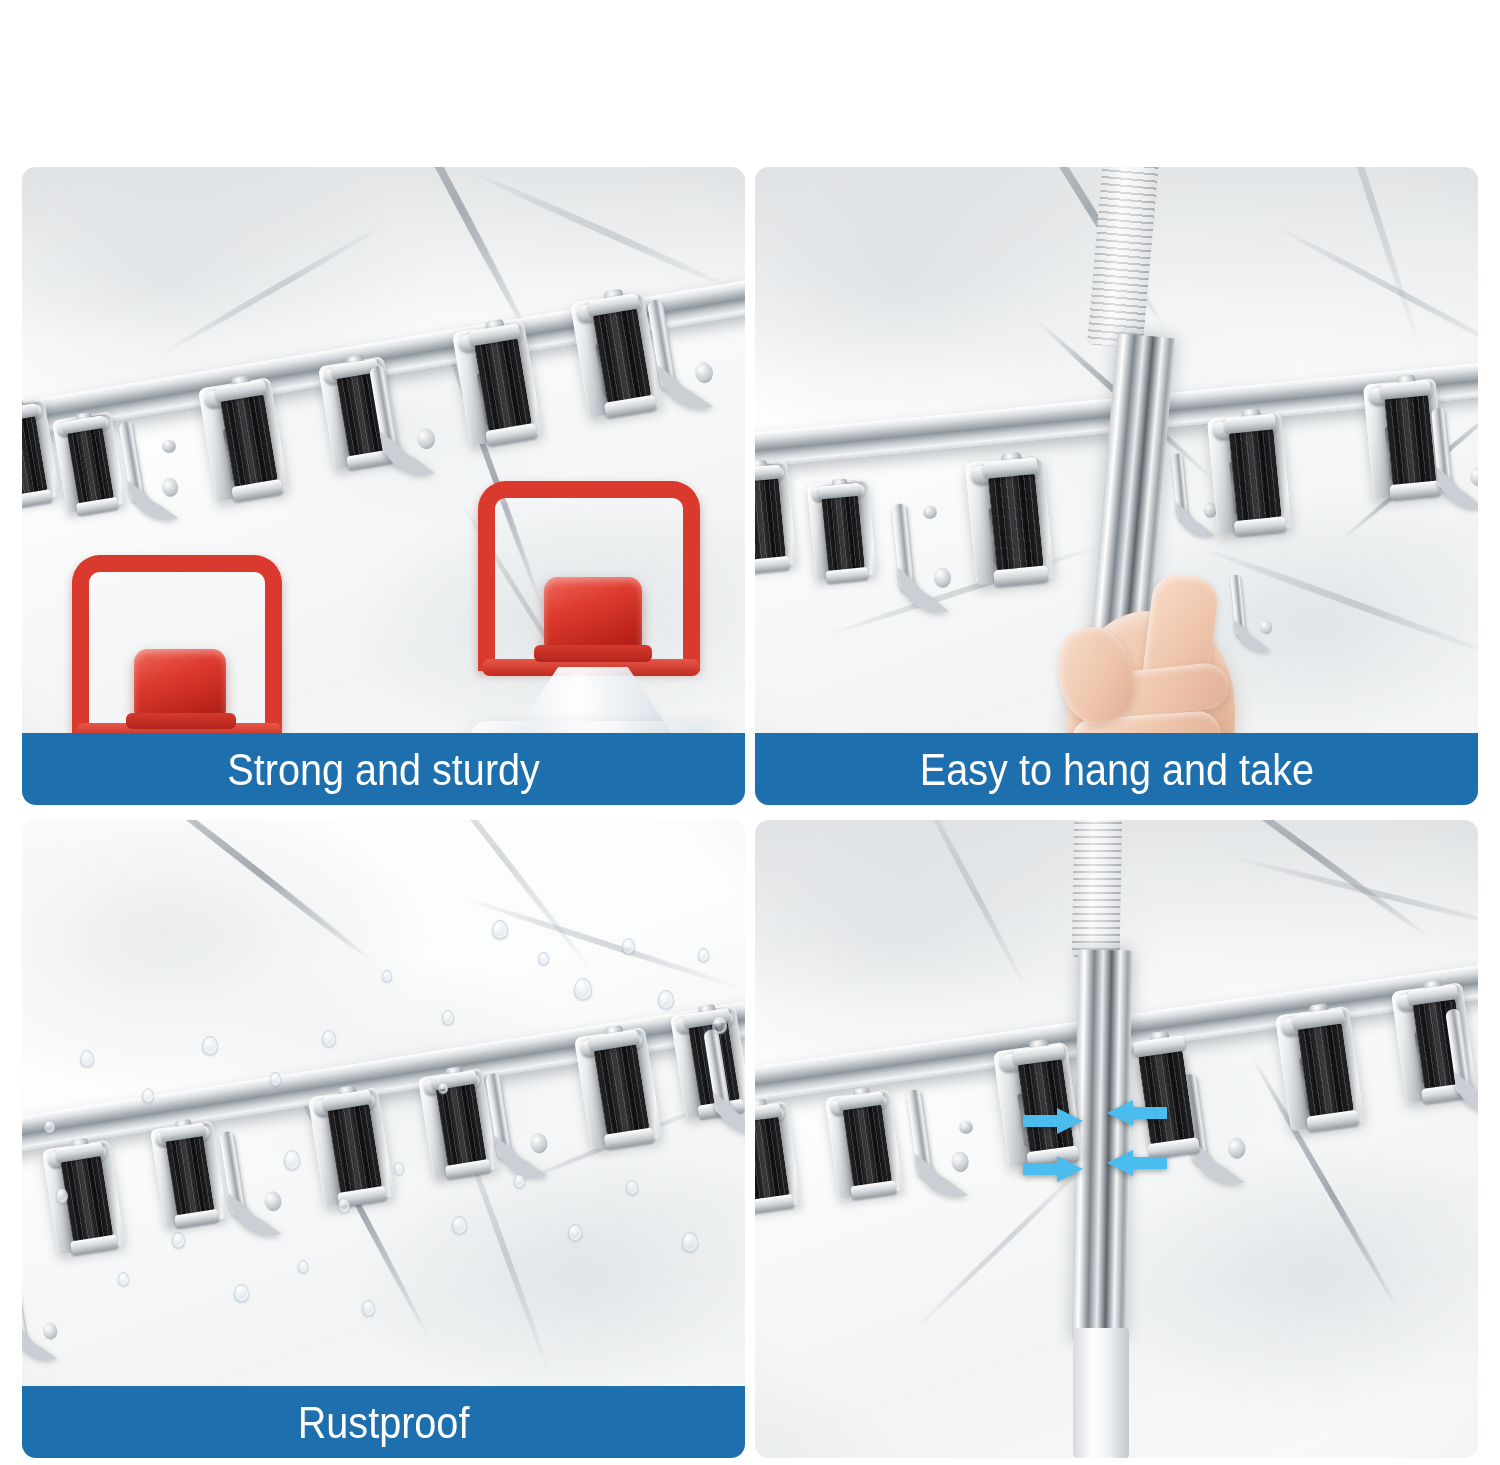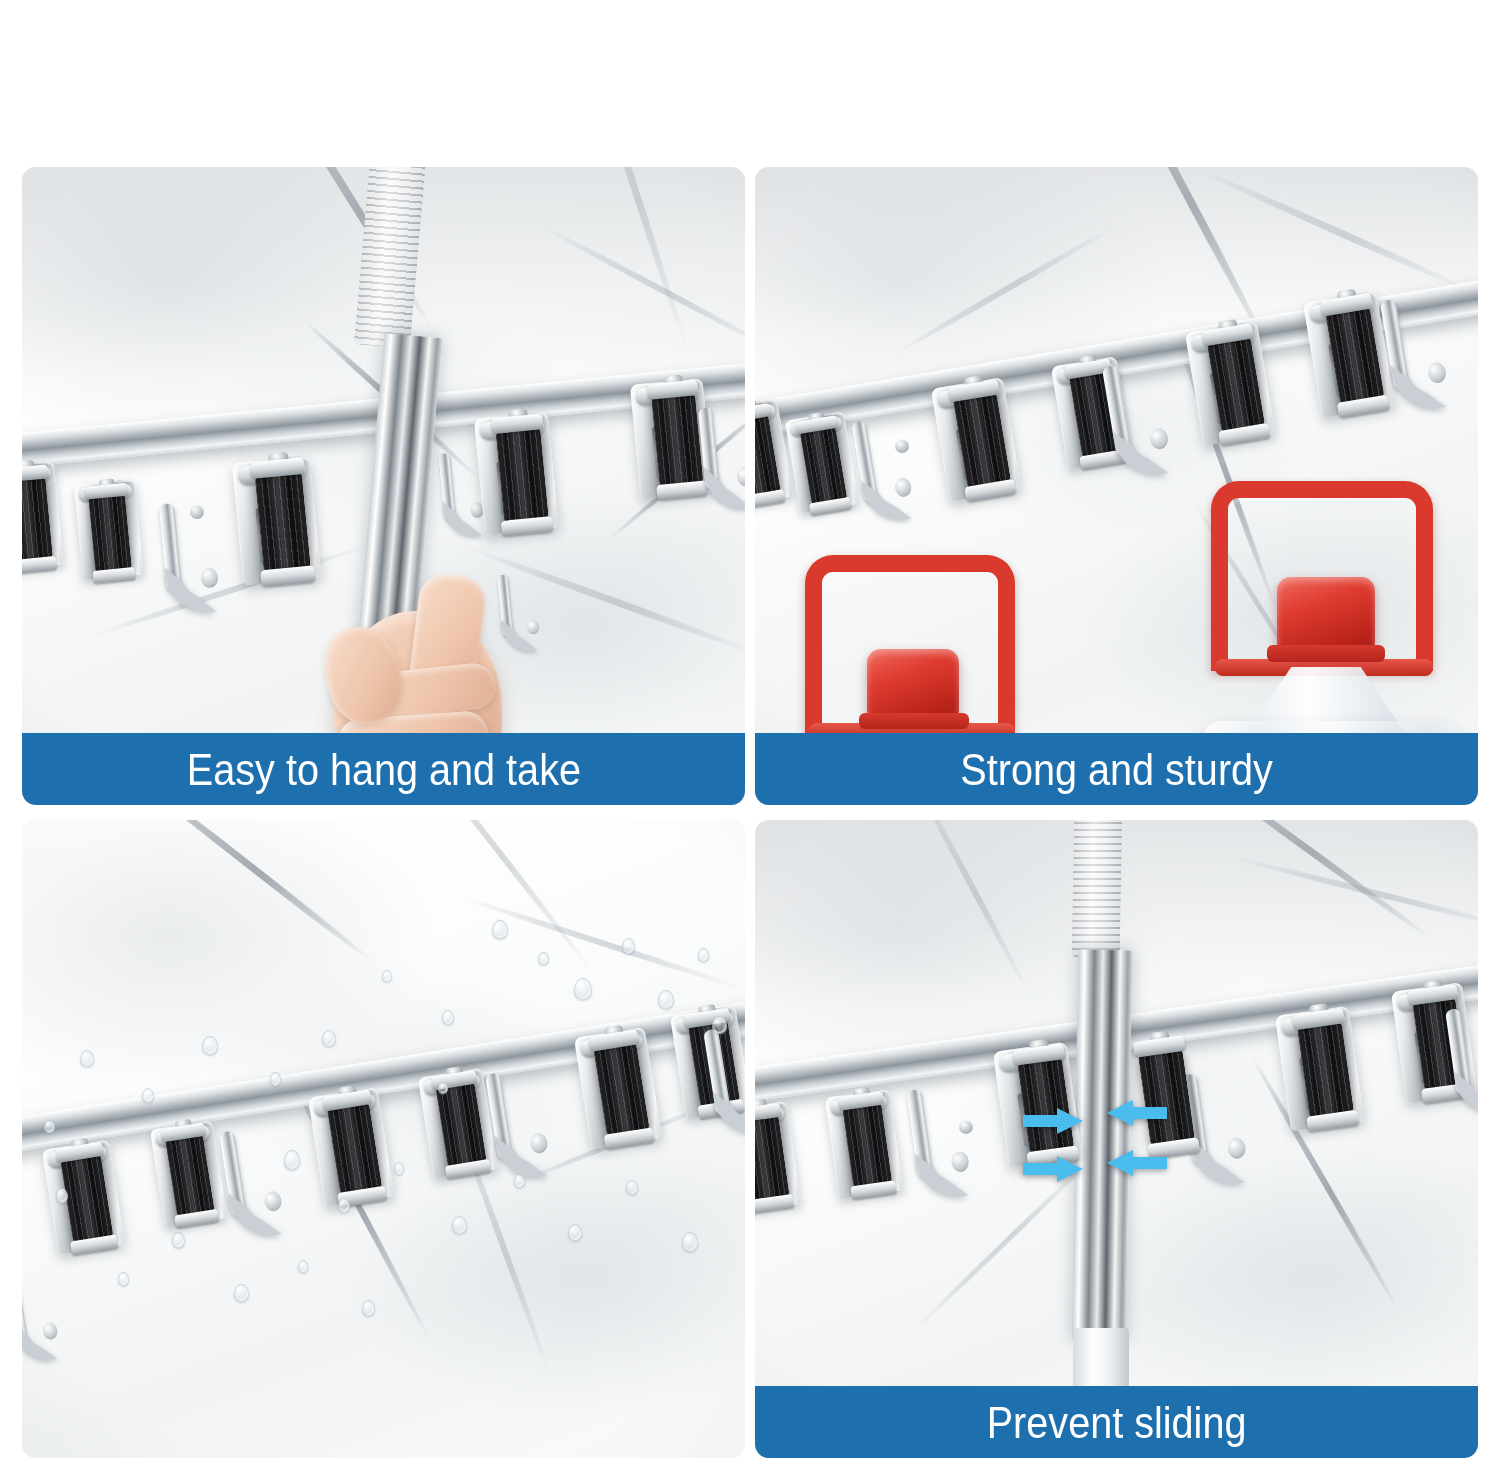--- a/index.html
+++ b/index.html
@@ -296,141 +296,20 @@
 <body>
 
 <div class="page">
 
 
   <div class="grid">
 
     <div class="panel">
       <div class="photo">
         <div class="marble"></div>
-        <div class="vein" style="left:180px; top:30px; width:300px; height:8px; transform:rotate(58deg);"></div>
-        <div class="vein soft" style="left:430px; top:10px; width:360px; height:7px; transform:rotate(72deg);"></div>
-        <div class="vein soft" style="left:500px; top:120px; width:280px; height:6px; transform:rotate(28deg);"></div>
-        <div class="vein" style="left:250px; top:230px; width:240px; height:6px; transform:rotate(42deg);"></div>
-        <div class="vein soft" style="left:60px; top:420px; width:300px; height:6px; transform:rotate(-18deg);"></div>
-        <div class="vein soft" style="left:430px; top:430px; width:320px; height:7px; transform:rotate(20deg);"></div>
-        <div class="vein" style="left:560px; top:300px; width:220px; height:5px; transform:rotate(-40deg);"></div>
-
-        <div class="wallshadow" style="top:0; height:250px;"></div>
-
-        <div class="rail" style="left:-20px; top:268px; width:780px; transform:rotate(-5.5deg); transform-origin:left center;">
-          <div class="rail-top-edge"></div>
-        </div>
-        <div class="rail-screw" style="left:168px; top:338px;"></div>
-
-        <div class="gripper" style="left:-34px; top:300px; transform:rotate(-5.5deg);">
-          <div class="bracket">
-            <div class="bracket-arm"></div>
-            <div class="bracket-slot"></div>
-          </div>
-          <div class="roller" style="left:16px; top:14px;">
-            <div class="roller-pin"></div>
-            <div class="roller-cap"></div>
-            <div class="roller-cap bottom"></div>
-          </div>
-        </div>
-
-        <div class="gripper" style="left:52px; top:318px; transform:rotate(-5.5deg) scale(0.92);">
-          <div class="bracket">
-            <div class="bracket-arm"></div>
-            <div class="bracket-slot"></div>
-          </div>
-          <div class="roller" style="left:14px; top:14px;">
-            <div class="roller-pin"></div>
-            <div class="roller-cap"></div>
-            <div class="roller-cap bottom"></div>
-          </div>
-        </div>
-
-        <div class="hook" style="left:143px; top:336px; transform:rotate(-5.5deg) scale(1.02);">
-          <div class="hook-stem"></div>
-          <div class="hook-curve"></div>
-          <div class="hook-tip"></div>
-        </div>
-
-        <div class="gripper" style="left:210px; top:296px; transform:rotate(-5.5deg) scale(1.18);">
-          <div class="bracket">
-            <div class="bracket-arm"></div>
-            <div class="bracket-slot"></div>
-          </div>
-          <div class="roller" style="left:18px; top:12px;">
-            <div class="roller-pin"></div>
-            <div class="roller-cap"></div>
-            <div class="roller-cap bottom"></div>
-          </div>
-        </div>
-
-        <div class="hook" style="left:415px; top:272px; transform:rotate(-5.5deg) scale(0.78);">
-          <div class="hook-stem"></div>
-          <div class="hook-curve"></div>
-          <div class="hook-tip"></div>
-        </div>
-
-        <div class="gripper" style="left:452px; top:252px; transform:rotate(-5.5deg) scale(1.12);">
-          <div class="bracket">
-            <div class="bracket-arm"></div>
-            <div class="bracket-slot"></div>
-          </div>
-          <div class="roller" style="left:18px; top:12px;">
-            <div class="roller-pin"></div>
-            <div class="roller-cap"></div>
-            <div class="roller-cap bottom"></div>
-          </div>
-        </div>
-
-        <div class="hook" style="left:472px; top:390px; transform:rotate(-5.5deg) scale(0.72);">
-          <div class="hook-stem"></div>
-          <div class="hook-curve"></div>
-          <div class="hook-tip"></div>
-        </div>
-
-        <div class="gripper" style="left:608px; top:218px; transform:rotate(-5.5deg) scale(1.1);">
-          <div class="bracket">
-            <div class="bracket-arm"></div>
-            <div class="bracket-slot"></div>
-          </div>
-          <div class="roller" style="left:18px; top:12px;">
-            <div class="roller-pin"></div>
-            <div class="roller-cap"></div>
-            <div class="roller-cap bottom"></div>
-          </div>
-        </div>
-
-        <div class="hook" style="left:680px; top:236px; transform:rotate(-5.5deg) scale(0.95);">
-          <div class="hook-stem"></div>
-          <div class="hook-curve"></div>
-          <div class="hook-tip"></div>
-        </div>
-
-        <div class="pole-grip" style="left:340px; top:-10px; width:56px; height:190px; transform:rotate(5deg);"></div>
-        <div class="pole-chrome" style="left:345px; top:168px; width:58px; height:400px; transform:rotate(5deg);"></div>
-
-        <div class="hand" style="left:300px; top:398px;">
-          <div class="palm" style="left:12px; top:46px; width:168px; height:198px;"></div>
-          <div class="finger" style="left:92px; top:10px; width:66px; height:128px; transform:rotate(7deg);"></div>
-          <div class="finger" style="left:22px; top:104px; width:152px; height:46px; transform:rotate(-6deg);"></div>
-          <div class="finger" style="left:16px; top:150px; width:150px; height:46px; transform:rotate(-4deg);"></div>
-          <div class="finger" style="left:18px; top:196px; width:144px; height:44px; transform:rotate(-2deg);"></div>
-          <div class="thumb" style="left:4px; top:62px; width:74px; height:96px; transform:rotate(-14deg);"></div>
-        </div>
-
-        <div class="vignette"></div>
-      </div>
-      <div class="caption">
-        <span class="caption-text">Easy to hang and take</span>
-      </div>
-    </div>
-
-    <div class="panel">
-      <div class="photo">
-        <div class="marble"></div>
         <div class="vein" style="left:250px; top:20px; width:360px; height:8px; transform:rotate(62deg);"></div>
         <div class="vein soft" style="left:430px; top:60px; width:300px; height:7px; transform:rotate(24deg);"></div>
         <div class="vein soft" style="left:120px; top:120px; width:260px; height:6px; transform:rotate(-30deg);"></div>
         <div class="vein" style="left:320px; top:300px; width:300px; height:6px; transform:rotate(70deg);"></div>
         <div class="vein soft" style="left:380px; top:430px; width:240px; height:5px; transform:rotate(58deg);"></div>
         <div class="wallshadow" style="top:0; height:200px;"></div>
 
         <div class="rail" style="left:-30px; top:240px; width:800px; transform:rotate(-9.5deg); transform-origin:left center;">
           <div class="rail-top-edge"></div>
         </div>
@@ -546,20 +425,141 @@
           <div class="jug-body" style="left:2px; top:254px; width:258px; height:200px;"></div>
           <div class="jug-stripe" style="left:26px; top:272px; width:212px; height:13px; background:linear-gradient(90deg,rgba(60,90,170,0),rgba(60,90,170,0.55),rgba(60,90,170,0)); transform:rotate(-3deg);"></div>
           <div class="jug-stripe" style="left:22px; top:292px; width:222px; height:12px; background:linear-gradient(90deg,rgba(220,200,40,0),rgba(225,206,48,0.70),rgba(220,200,40,0)); transform:rotate(-2deg);"></div>
           <div class="jug-stripe" style="left:16px; top:312px; width:232px; height:16px; background:linear-gradient(90deg,rgba(200,60,40,0),rgba(205,70,45,0.60),rgba(200,60,40,0));"></div>
         </div>
 
         <div class="vignette"></div>
       </div>
       <div class="caption">
         <span class="caption-text">Strong and sturdy</span>
+      </div>
+    </div>
+
+    <div class="panel">
+      <div class="photo">
+        <div class="marble"></div>
+        <div class="vein" style="left:180px; top:30px; width:300px; height:8px; transform:rotate(58deg);"></div>
+        <div class="vein soft" style="left:430px; top:10px; width:360px; height:7px; transform:rotate(72deg);"></div>
+        <div class="vein soft" style="left:500px; top:120px; width:280px; height:6px; transform:rotate(28deg);"></div>
+        <div class="vein" style="left:250px; top:230px; width:240px; height:6px; transform:rotate(42deg);"></div>
+        <div class="vein soft" style="left:60px; top:420px; width:300px; height:6px; transform:rotate(-18deg);"></div>
+        <div class="vein soft" style="left:430px; top:430px; width:320px; height:7px; transform:rotate(20deg);"></div>
+        <div class="vein" style="left:560px; top:300px; width:220px; height:5px; transform:rotate(-40deg);"></div>
+
+        <div class="wallshadow" style="top:0; height:250px;"></div>
+
+        <div class="rail" style="left:-20px; top:268px; width:780px; transform:rotate(-5.5deg); transform-origin:left center;">
+          <div class="rail-top-edge"></div>
+        </div>
+        <div class="rail-screw" style="left:168px; top:338px;"></div>
+
+        <div class="gripper" style="left:-34px; top:300px; transform:rotate(-5.5deg);">
+          <div class="bracket">
+            <div class="bracket-arm"></div>
+            <div class="bracket-slot"></div>
+          </div>
+          <div class="roller" style="left:16px; top:14px;">
+            <div class="roller-pin"></div>
+            <div class="roller-cap"></div>
+            <div class="roller-cap bottom"></div>
+          </div>
+        </div>
+
+        <div class="gripper" style="left:52px; top:318px; transform:rotate(-5.5deg) scale(0.92);">
+          <div class="bracket">
+            <div class="bracket-arm"></div>
+            <div class="bracket-slot"></div>
+          </div>
+          <div class="roller" style="left:14px; top:14px;">
+            <div class="roller-pin"></div>
+            <div class="roller-cap"></div>
+            <div class="roller-cap bottom"></div>
+          </div>
+        </div>
+
+        <div class="hook" style="left:143px; top:336px; transform:rotate(-5.5deg) scale(1.02);">
+          <div class="hook-stem"></div>
+          <div class="hook-curve"></div>
+          <div class="hook-tip"></div>
+        </div>
+
+        <div class="gripper" style="left:210px; top:296px; transform:rotate(-5.5deg) scale(1.18);">
+          <div class="bracket">
+            <div class="bracket-arm"></div>
+            <div class="bracket-slot"></div>
+          </div>
+          <div class="roller" style="left:18px; top:12px;">
+            <div class="roller-pin"></div>
+            <div class="roller-cap"></div>
+            <div class="roller-cap bottom"></div>
+          </div>
+        </div>
+
+        <div class="hook" style="left:415px; top:272px; transform:rotate(-5.5deg) scale(0.78);">
+          <div class="hook-stem"></div>
+          <div class="hook-curve"></div>
+          <div class="hook-tip"></div>
+        </div>
+
+        <div class="gripper" style="left:452px; top:252px; transform:rotate(-5.5deg) scale(1.12);">
+          <div class="bracket">
+            <div class="bracket-arm"></div>
+            <div class="bracket-slot"></div>
+          </div>
+          <div class="roller" style="left:18px; top:12px;">
+            <div class="roller-pin"></div>
+            <div class="roller-cap"></div>
+            <div class="roller-cap bottom"></div>
+          </div>
+        </div>
+
+        <div class="hook" style="left:472px; top:390px; transform:rotate(-5.5deg) scale(0.72);">
+          <div class="hook-stem"></div>
+          <div class="hook-curve"></div>
+          <div class="hook-tip"></div>
+        </div>
+
+        <div class="gripper" style="left:608px; top:218px; transform:rotate(-5.5deg) scale(1.1);">
+          <div class="bracket">
+            <div class="bracket-arm"></div>
+            <div class="bracket-slot"></div>
+          </div>
+          <div class="roller" style="left:18px; top:12px;">
+            <div class="roller-pin"></div>
+            <div class="roller-cap"></div>
+            <div class="roller-cap bottom"></div>
+          </div>
+        </div>
+
+        <div class="hook" style="left:680px; top:236px; transform:rotate(-5.5deg) scale(0.95);">
+          <div class="hook-stem"></div>
+          <div class="hook-curve"></div>
+          <div class="hook-tip"></div>
+        </div>
+
+        <div class="pole-grip" style="left:340px; top:-10px; width:56px; height:190px; transform:rotate(5deg);"></div>
+        <div class="pole-chrome" style="left:345px; top:168px; width:58px; height:400px; transform:rotate(5deg);"></div>
+
+        <div class="hand" style="left:300px; top:398px;">
+          <div class="palm" style="left:12px; top:46px; width:168px; height:198px;"></div>
+          <div class="finger" style="left:92px; top:10px; width:66px; height:128px; transform:rotate(7deg);"></div>
+          <div class="finger" style="left:22px; top:104px; width:152px; height:46px; transform:rotate(-6deg);"></div>
+          <div class="finger" style="left:16px; top:150px; width:150px; height:46px; transform:rotate(-4deg);"></div>
+          <div class="finger" style="left:18px; top:196px; width:144px; height:44px; transform:rotate(-2deg);"></div>
+          <div class="thumb" style="left:4px; top:62px; width:74px; height:96px; transform:rotate(-14deg);"></div>
+        </div>
+
+        <div class="vignette"></div>
+      </div>
+      <div class="caption">
+        <span class="caption-text">Easy to hang and take</span>
       </div>
     </div>
 
     <div class="panel">
       <div class="photo">
         <div class="marble"></div>
         <div class="vein" style="left:60px; top:40px; width:330px; height:7px; transform:rotate(38deg);"></div>
         <div class="vein soft" style="left:300px; top:20px; width:340px; height:6px; transform:rotate(52deg);"></div>
         <div class="vein soft" style="left:430px; top:120px; width:300px; height:6px; transform:rotate(18deg);"></div>
         <div class="vein" style="left:180px; top:380px; width:310px; height:6px; transform:rotate(62deg);"></div>
@@ -692,20 +692,23 @@
         <div class="drop" style="left:150px; top:412px; width:13px; height:16px;"></div>
         <div class="drop" style="left:96px; top:452px; width:11px; height:14px;"></div>
         <div class="drop" style="left:212px; top:464px; width:15px; height:18px;"></div>
         <div class="drop" style="left:276px; top:440px; width:10px; height:13px;"></div>
         <div class="drop" style="left:340px; top:480px; width:13px; height:16px;"></div>
         <div class="drop" style="left:34px; top:368px; width:12px; height:15px;"></div>
         <div class="drop" style="left:416px; top:262px; width:10px; height:12px;"></div>
 
         <div class="vignette"></div>
       </div>
+      <div class="caption">
+        <span class="caption-text">Rustproof</span>
+      </div>
     </div>
 
     <div class="panel">
       <div class="photo">
         <div class="marble"></div>
         <div class="vein" style="left:380px; top:20px; width:330px; height:7px; transform:rotate(36deg);"></div>
         <div class="vein soft" style="left:470px; top:70px; width:300px; height:6px; transform:rotate(14deg);"></div>
         <div class="vein soft" style="left:90px; top:60px; width:250px; height:6px; transform:rotate(62deg);"></div>
         <div class="vein" style="left:420px; top:360px; width:300px; height:6px; transform:rotate(60deg);"></div>
         <div class="vein soft" style="left:120px; top:420px; width:260px; height:5px; transform:rotate(-44deg);"></div>
@@ -822,19 +825,16 @@
         </div>
 
         <div class="hook" style="left:698px; top:186px; transform:rotate(-8deg) scale(1.0);">
           <div class="hook-stem"></div>
           <div class="hook-curve"></div>
 
         </div>
 
         <div class="vignette"></div>
       </div>
-      <div class="caption">
-        <span class="caption-text">Prevent sliding</span>
-      </div>
     </div>
 
   </div>
 </div>
 
 </body></html>

